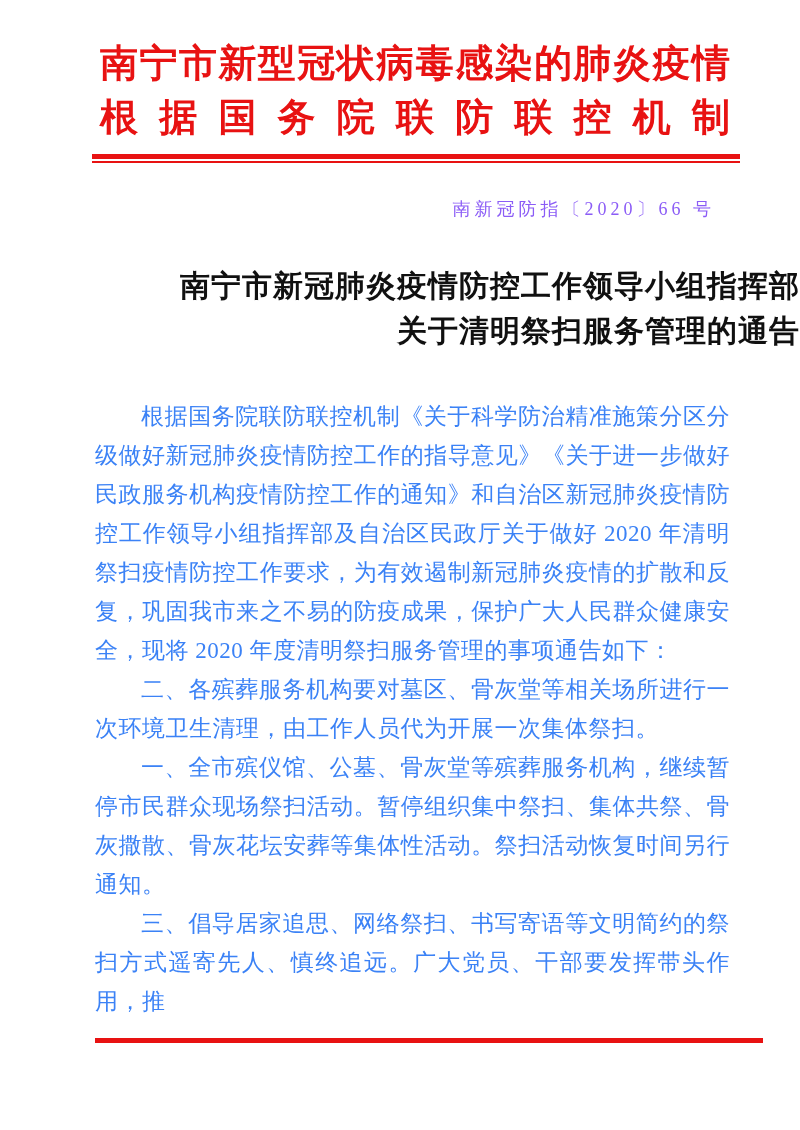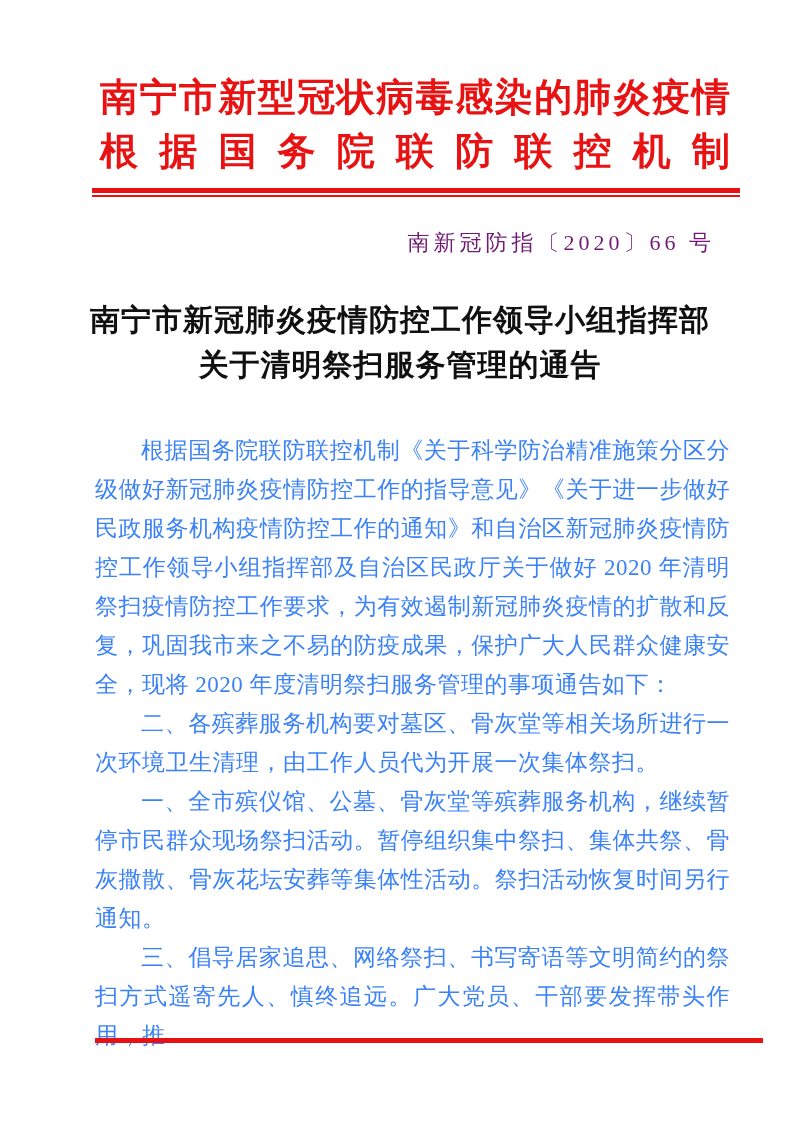--- a/index.html
+++ b/index.html
@@ -15,21 +15,21 @@
     font-family: "Liberation Serif", "DejaVu Serif", serif;
     --red: #e81212;
   }
   .page {
     position: absolute;
     inset: 0;
     background: #ffffff;
   }
   
   .letterhead {
-    padding-top: 70px;
+    padding-top: 36px;
     margin-left: 100px;
     margin-right: 70px;
   }
   .letterhead-line {
     color: var(--red);
     font-weight: 700;
     font-size: 38px;
     line-height: 54px;
     text-align: justify;
     text-align-last: justify;
@@ -42,30 +42,30 @@
   }
   .sep-thick { height: 5px; background: var(--red); }
   .sep-gap   { height: 2px; background: transparent; }
   .sep-thin  { height: 2px; background: var(--red); }
 
   
   .doc-number {
     margin-top: 32px;
     margin-right: 85px;
     text-align: right;
-    font-size: 22px;
+    font-size: 18px;
     line-height: 28px;
     letter-spacing: 4px;
-    color: #701a75;
+    color: #8b5cf6;
   }
 
   
   .doc-title {
     margin-top: 40px;
-    text-align: center;
+    text-align: right;
     color: #101010;
     font-weight: 700;
   }
   .doc-title .title-line {
     font-size: 30px;
     line-height: 45px;
     letter-spacing: 1px;
   }
 
   

